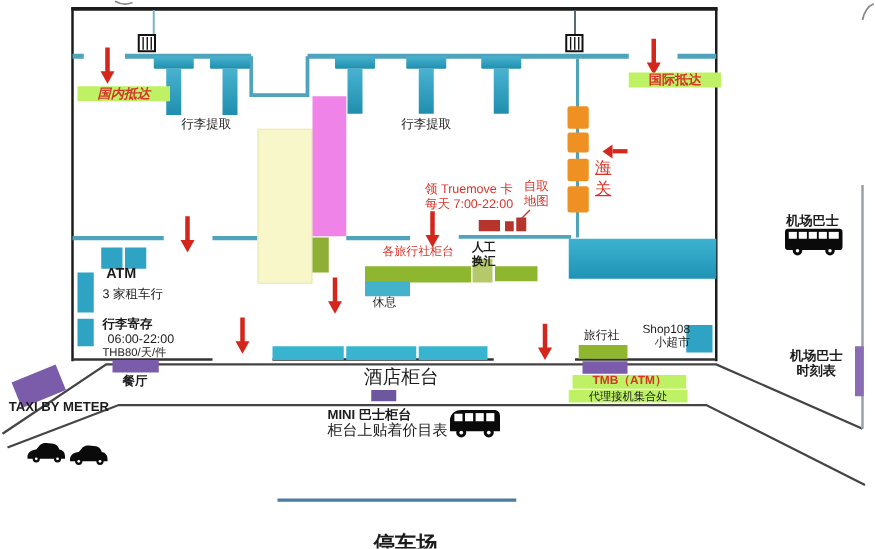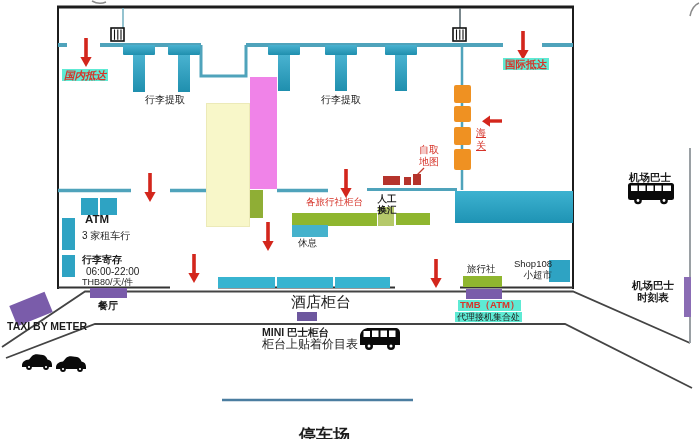--- a/index.html
+++ b/index.html
@@ -2,21 +2,21 @@
 <html><head>
 <meta charset="utf-8">
 <style>
   html,body{margin:0;padding:0;background:#fff;}
   #stage{position:relative;width:700px;height:439px;background:#ffffff;overflow:hidden;
          font-family:"Liberation Sans","DejaVu Sans",sans-serif;}
   .box{position:absolute;}
   .lbl{position:absolute;color:#1c1c1c;font-size:10px;line-height:1.15;white-space:nowrap;}
   .red{color:#d6342a;}
   .bold{font-weight:bold;}
-  .hl{background:#5eead4;padding:0 2px;}
+  .hl{background:#bef264;padding:0 16px;}
   .teal{background:#2ea3c3;}
   svg{position:absolute;left:0;top:0;}
 </style>
 </head>
 <body>
 
 <div id="stage">
 
   <svg width="700" height="439" viewBox="0 0 700 439">
     <defs>
@@ -193,22 +193,26 @@
   <div class="box" style="left:90px;top:288px;width:37px;height:10px;background:#7a5caa;"></div>
   <div class="box" style="left:12px;top:298px;width:38px;height:22px;background:#7a5caa;transform:rotate(-22deg);"></div>
   <div class="box" style="left:684px;top:277px;width:7px;height:40px;background:#8a6cb4;"></div>
 
   <div class="lbl red bold hl" style="left:62px;top:69px;font-size:10.5px;font-style:italic;">国内抵达</div>
   <div class="lbl red bold hl" style="left:503px;top:58px;font-size:10.5px;">国际抵达</div>
 
   <div class="lbl" style="left:145px;top:94px;">行李提取</div>
   <div class="lbl" style="left:321px;top:94px;">行李提取</div>
 
-  <div class="lbl red" style="left:476px;top:126px;width:13px;white-space:normal;font-size:10px;line-height:1.3;text-decoration:underline;">海关</div>
-
+  <div class="lbl red" style="left:476px;top:126px;width:13px;white-space:normal;font-size:13px;line-height:1.3;text-decoration:underline;">海关</div>
+
+  <div class="lbl red" style="left:340px;top:146px;">
+    <div>领 Truemove 卡</div>
+    <div>每天 7:00-22:00</div>
+  </div>
   <div class="lbl red" style="left:419px;top:144px;">
     <div>自取</div>
     <div>地图</div>
   </div>
 
   <div class="lbl bold" style="left:374px;top:194px;width:26px;text-align:center;font-size:9.5px;">
     <div>人工</div>
     <div>换汇</div>
   </div>
 

